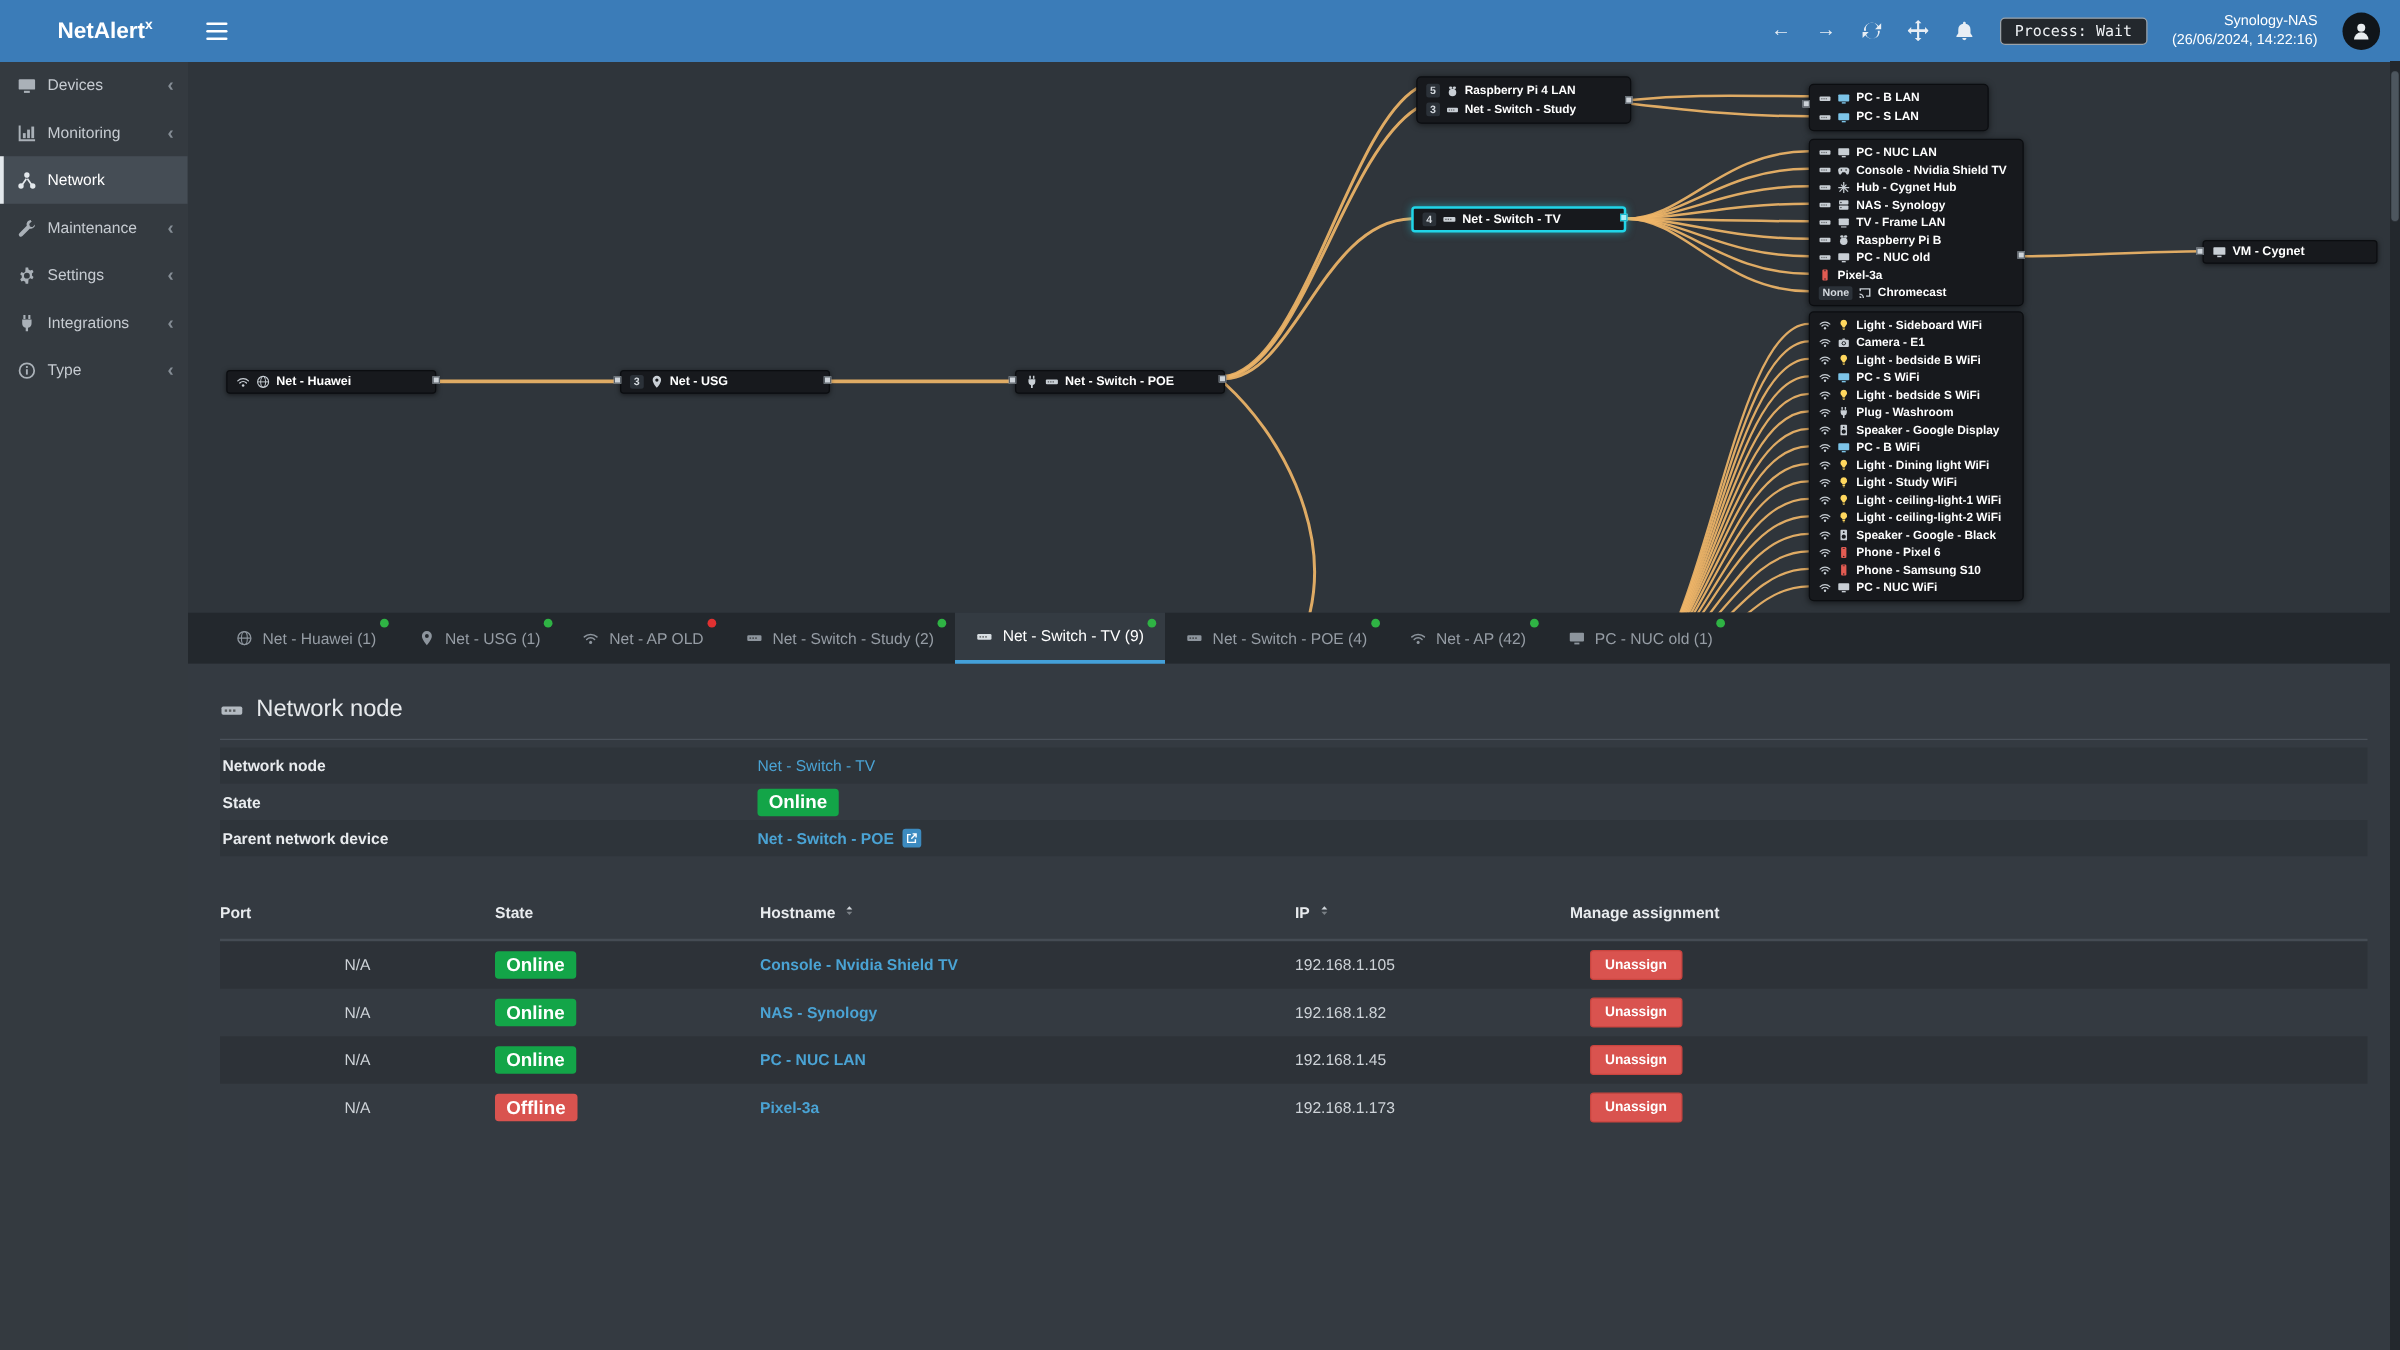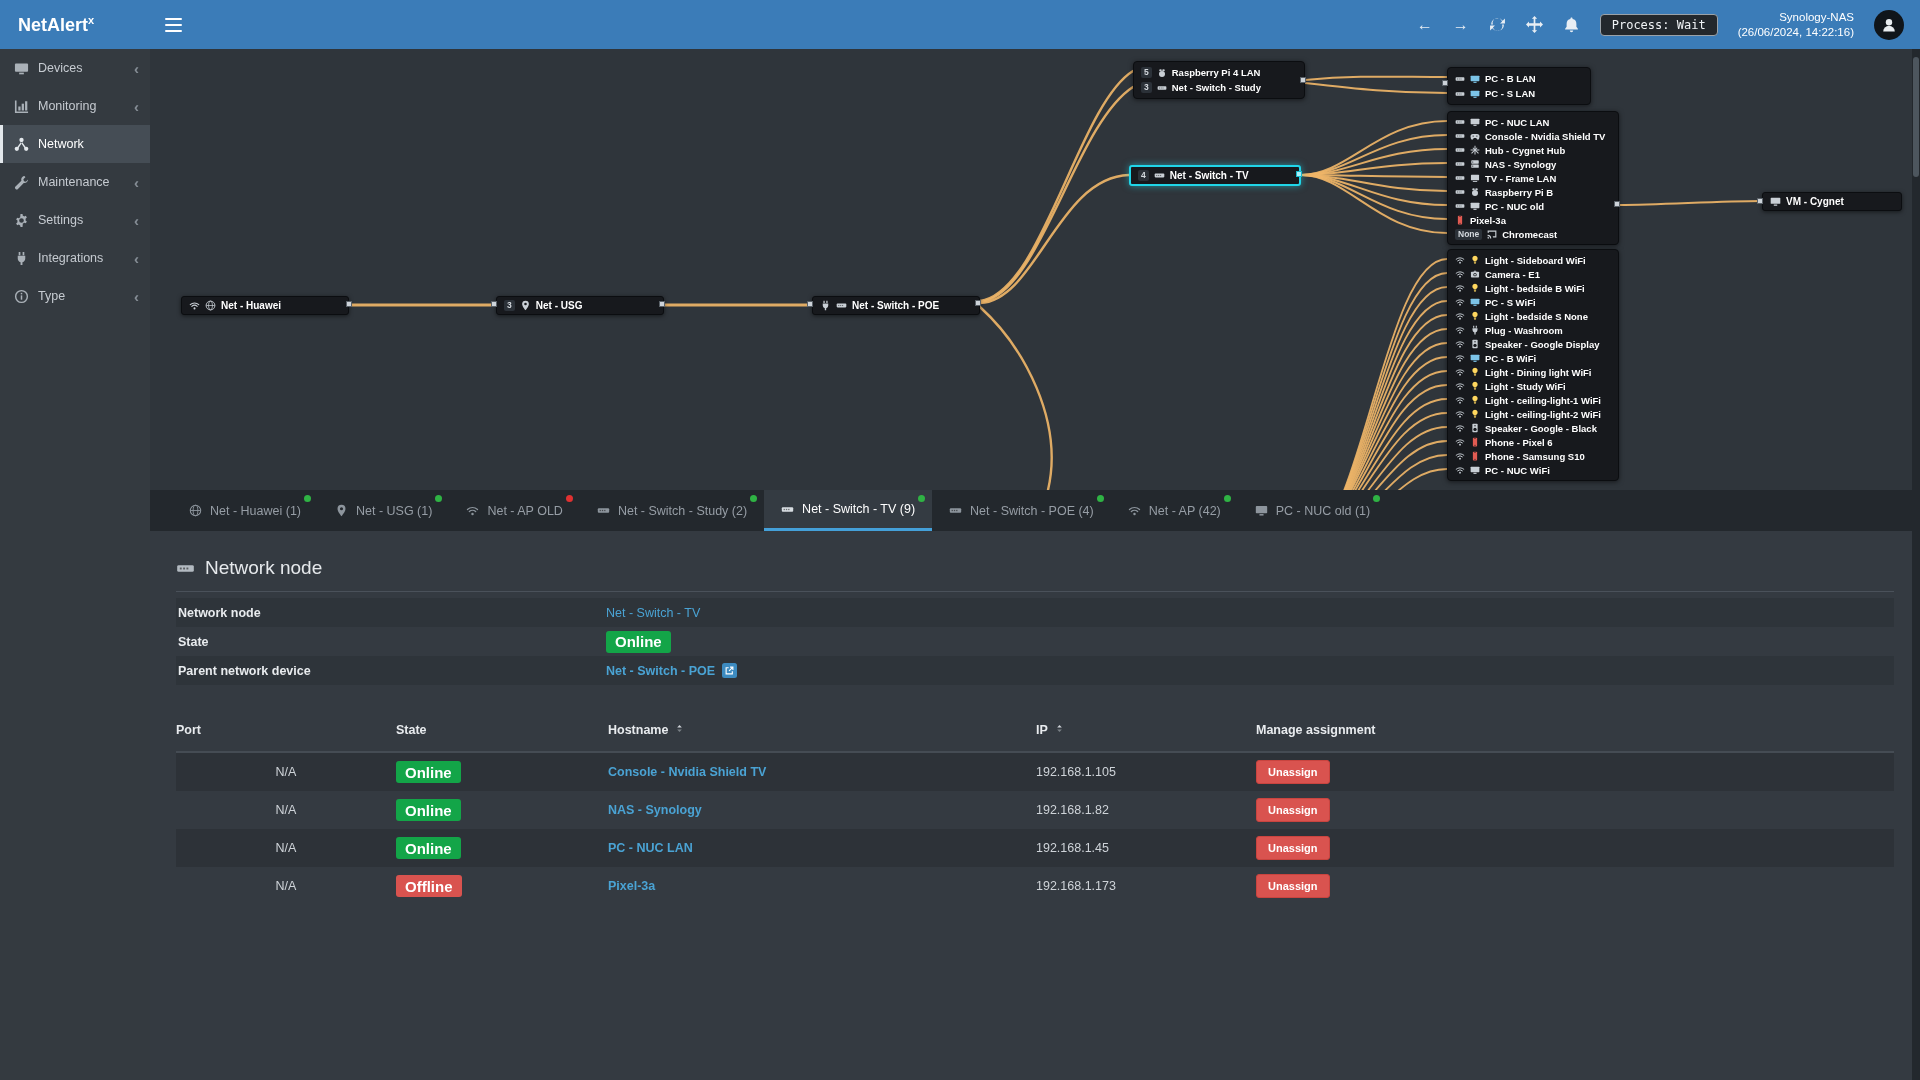--- a/index.html
+++ b/index.html
@@ -3,21 +3,21 @@
 <meta charset="utf-8">
 <style>
   * { margin:0; padding:0; box-sizing:border-box; }
   html,body { width:1920px; height:1080px; overflow:hidden; background:#31373d;
               font-family:"Liberation Sans", sans-serif; }
   svg { fill:currentColor; display:block; }
 
   
   .topbar { position:fixed; left:0; top:0; width:1920px; height:49px; background:#3b7cb8;
             display:flex; align-items:center; z-index:50; }
-  .brand { width:150px; padding-left:18px; color:#fff; font-size:18px; font-weight:bold; }
+  .brand { width:150px; padding-left:18px; color:#fff; font-size:18px; font-weight:bold;text-align:center; }
   .brand sup { font-size:11px; }
   .hamburger { width:46px; height:49px; display:flex; flex-direction:column; gap:4px;
                align-items:center; justify-content:center; cursor:pointer; }
   .hamburger i { width:17px; height:2px; background:#fff; border-radius:1px; }
   .top-right { margin-left:auto; display:flex; align-items:center; gap:20px; padding-right:16px; color:#eef3f7; }
   .tb-ico { width:17px; height:17px; color:#e8eef4; }
   .tb-arrow { font-size:16px; line-height:1; color:#e8eef4; }
   .proc-badge { font-family:"DejaVu Sans Mono", monospace; font-size:12px; color:#f0f3f6;
                 background:#23282d; border:1px solid #9aa2a9; border-radius:4px; padding:3px 11px; }
   .host-block { text-align:right; font-size:11.5px; line-height:1.3; color:#fff; }
@@ -90,21 +90,21 @@
   .cd-head { margin-top:70px; }
   .tgrid { display:grid; grid-template-columns:220px 212px 428px 220px 1fr; align-items:center; }
   .thead { height:44px; font-size:12.5px; font-weight:bold; color:#e8ebee;
            border-bottom:2px solid #454c54; margin-top:24px; }
   .th { display:flex; gap:6px; }
   .sort { width:11px; height:11px; color:#cfd4d9; cursor:pointer; }
   .crow { height:38px; font-size:12.5px; color:#ced3d8; }
   .crow:nth-child(odd) { background:rgba(0,0,0,.13); }
   .cell-port { text-align:center; }
   .unassign { background:#d9534f; border:1px solid #c9443f; color:#fff; font-size:11px; font-weight:bold;
-              border-radius:3px; padding:5px 11px; cursor:pointer; font-family:"Liberation Sans",sans-serif; }
+              border-radius:3px; padding:5px 11px; cursor:pointer; font-family:"Liberation Sans",sans-serif;margin-left:16px; }
 
   
   .sbar { position:fixed; right:0; top:49px; bottom:0; width:8px; background:#23282d; z-index:60; }
   .sthumb { position:absolute; left:1px; top:8px; width:6px; height:120px; background:#4d565e; border-radius:3px; }
 </style>
 </head>
 <body>
 
 <svg width="0" height="0" style="position:absolute" aria-hidden="true">
     <defs>
@@ -566,21 +566,21 @@
           </svg>
           <span>PC - S WiFi</span>
         </div>
       <div class="grow" style="height:14px">
           <svg class="ni">
             <use href="#i-wifi"></use>
           </svg>
           <svg class="ni c-yellow">
             <use href="#i-bulb"></use>
           </svg>
-          <span>Light - bedside S None</span>
+          <span>Light - bedside S WiFi</span>
         </div>
       <div class="grow" style="height:14px">
           <svg class="ni">
             <use href="#i-wifi"></use>
           </svg>
           <svg class="ni">
             <use href="#i-plug"></use>
           </svg>
           <span>Plug - Washroom</span>
         </div>

